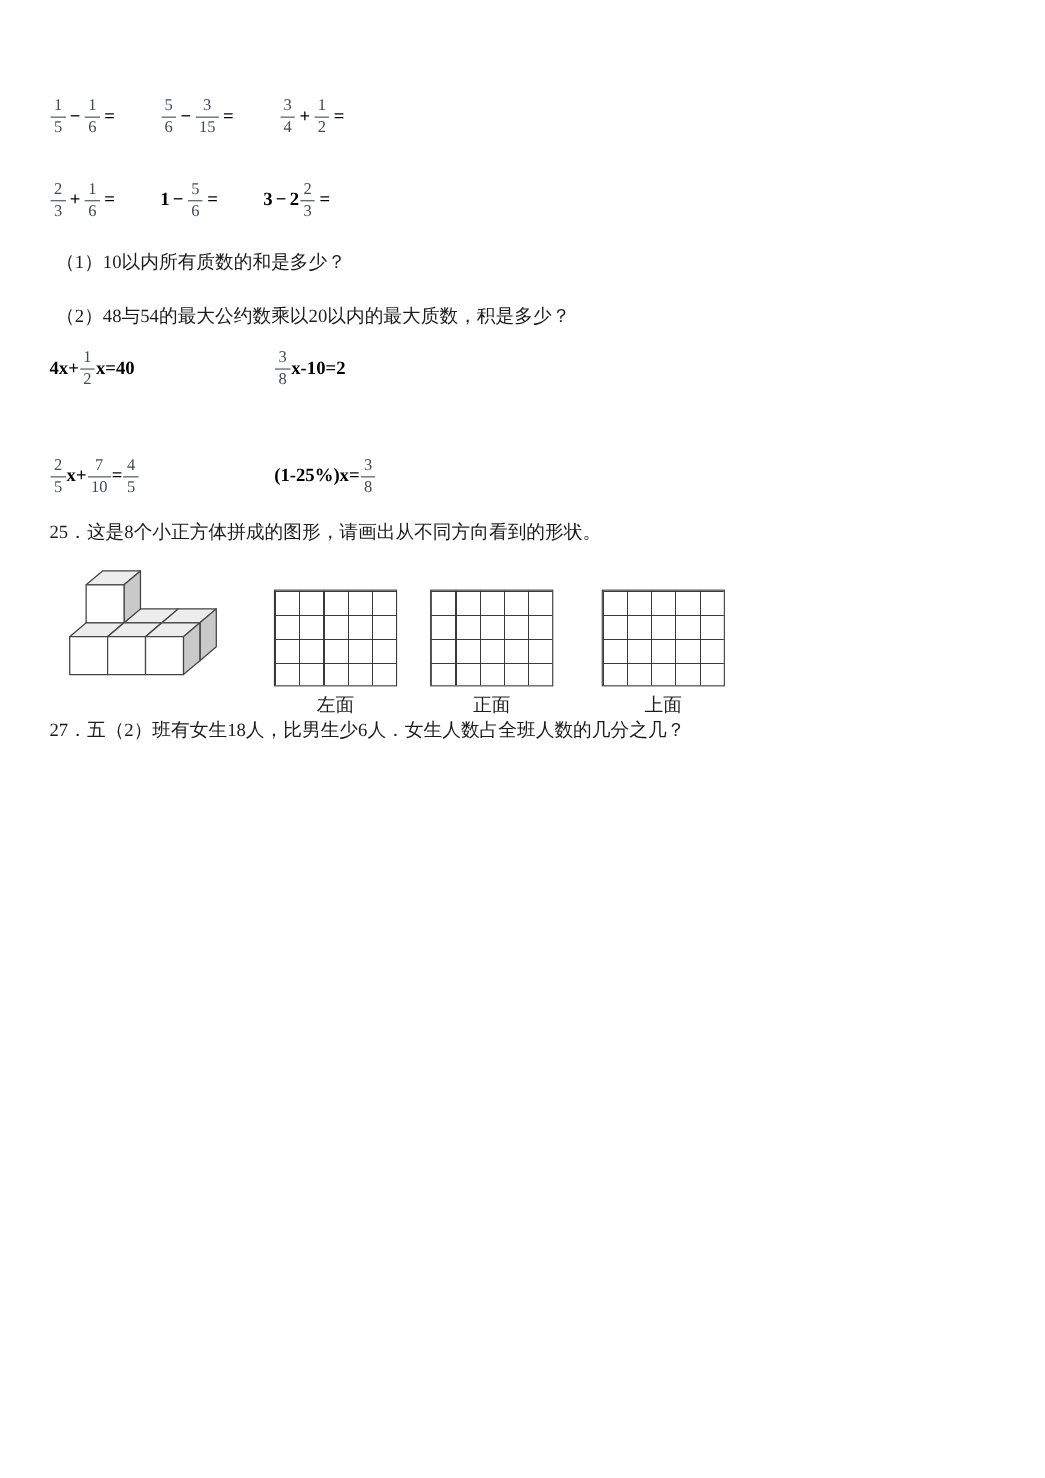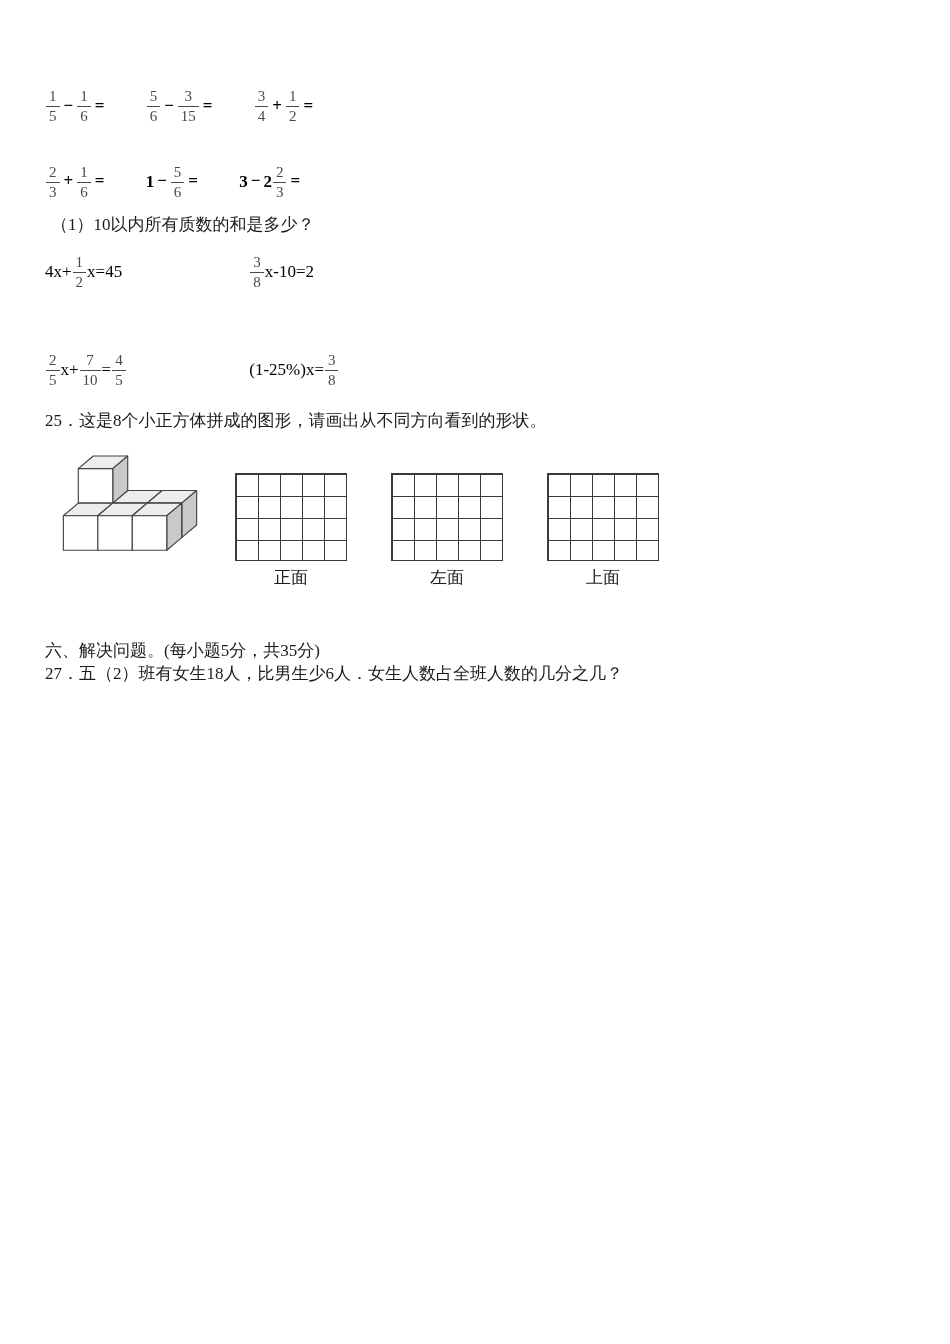--- a/index.html
+++ b/index.html
@@ -23,28 +23,28 @@
 
   .op { font-weight: bold; color: #000; margin: 0 3px; }
   .lead, .whole { font-weight: bold; color: #000; }
 
   .calc-row { white-space: nowrap; }
   .calc-row .expr { display: inline-block; margin-right: 34px; }
   .calc-row2 { margin-top: 38px; }
 
   p { margin: 0; }
   .q23-title { margin-top: 42px; }
-  .q23-part  { margin-top: 12px; padding-left: 6px; }
+  .q23-part  { margin-top: 26px; padding-left: 6px; }
 
   .q24-title { margin-top: 82px; font-weight: bold; }
   .eq-row { margin-top: 18px; white-space: nowrap; }
   .eq-row2 { margin-top: 60px; }
   .eq { display: inline-block; vertical-align: middle; }
   .eq-col1 { width: 200px; }
-  .eq .b { font-weight: normal; color: #000; }
+  .eq .b { font-weight: bold; color: #000; }
 
   .sec-title { margin-top: 92px; }
   .q25-text { margin-top: 20px; }
 
   .figure-row { display: flex; align-items: flex-end; margin: 16px 0 0 10px; }
   .cube-wrap { margin-bottom: 28px; }
   .grid-group { margin-left: 44px; text-align: center; }
   .grid-group.first { margin-left: 30px; }
   .grid {
     width: 112px; height: 88px;
@@ -70,23 +70,24 @@
     <span class="expr"><span class="fr"><span class="num">3</span><span class="den">4</span></span><span class="op">+</span><span class="fr"><span class="num">1</span><span class="den">2</span></span><span class="op">=</span></span>
   </div>
 
   <div class="calc-row calc-row2">
     <span class="expr"><span class="fr"><span class="num">2</span><span class="den">3</span></span><span class="op">+</span><span class="fr"><span class="num">1</span><span class="den">6</span></span><span class="op">=</span></span>
     <span class="expr"><span class="lead">1</span><span class="op">−</span><span class="fr"><span class="num">5</span><span class="den">6</span></span><span class="op">=</span></span>
     <span class="expr"><span class="lead">3</span><span class="op">−</span><span class="whole">2</span><span class="fr"><span class="num">2</span><span class="den">3</span></span><span class="op">=</span></span>
   </div>
 
   <p class="q23-part">（1）10以内所有质数的和是多少？</p>
+  <p class="q23-part">（2）48与54的最大公约数乘以20以内的最大质数，积是多少？</p>
 
   <div class="eq-row">
-    <span class="eq eq-col1"><span class="b">4x+</span><span class="fr"><span class="num">1</span><span class="den">2</span></span><span class="b">x=45</span></span>
+    <span class="eq eq-col1"><span class="b">4x+</span><span class="fr"><span class="num">1</span><span class="den">2</span></span><span class="b">x=40</span></span>
     <span class="eq"><span class="fr"><span class="num">3</span><span class="den">8</span></span><span class="b">x-10=2</span></span>
   </div>
   <div class="eq-row eq-row2">
     <span class="eq eq-col1"><span class="fr"><span class="num">2</span><span class="den">5</span></span><span class="b">x+</span><span class="fr"><span class="num">7</span><span class="den">10</span></span><span class="b">=</span><span class="fr"><span class="num">4</span><span class="den">5</span></span></span>
     <span class="eq"><span class="b">(1-25%)x=</span><span class="fr"><span class="num">3</span><span class="den">8</span></span></span>
   </div>
 
   <p class="q25-text">25．这是8个小正方体拼成的图形，请画出从不同方向看到的形状。</p>
 
   <div class="figure-row">
@@ -113,30 +114,29 @@
             <rect x="22" y="77" width="30" height="30" fill="#ffffff"></rect>
           <polygon points="52,77 65,66 95,66 82,77" fill="#ededed"></polygon>
             <polygon points="82,77 95,66 95,96 82,107" fill="#c9c9c9"></polygon>
             <rect x="52" y="77" width="30" height="30" fill="#ffffff"></rect>
           <polygon points="82,77 95,66 125,66 112,77" fill="#ededed"></polygon>
             <polygon points="112,77 125,66 125,96 112,107" fill="#c9c9c9"></polygon>
             <rect x="82" y="77" width="30" height="30" fill="#ffffff"></rect>
         </g>
       </svg>
     </div>
+    <div class="grid-group">
+      <div class="grid"></div>
+      <div class="grid-label">左面</div>
+    </div>
     <div class="grid-group first">
       <div class="grid"></div>
       <div class="grid-label">正面</div>
-    </div>
-    <div class="grid-group">
-      <div class="grid"></div>
-      <div class="grid-label">左面</div>
     </div>
     <div class="grid-group">
       <div class="grid"></div>
       <div class="grid-label">上面</div>
     </div>
   </div>
 
-  <p class="sec6-title">六、解决问题。(每小题5分，共35分)</p>
   <p class="q27-text">27．五（2）班有女生18人，比男生少6人．女生人数占全班人数的几分之几？</p>
 
 </div>
 
 </body></html>

